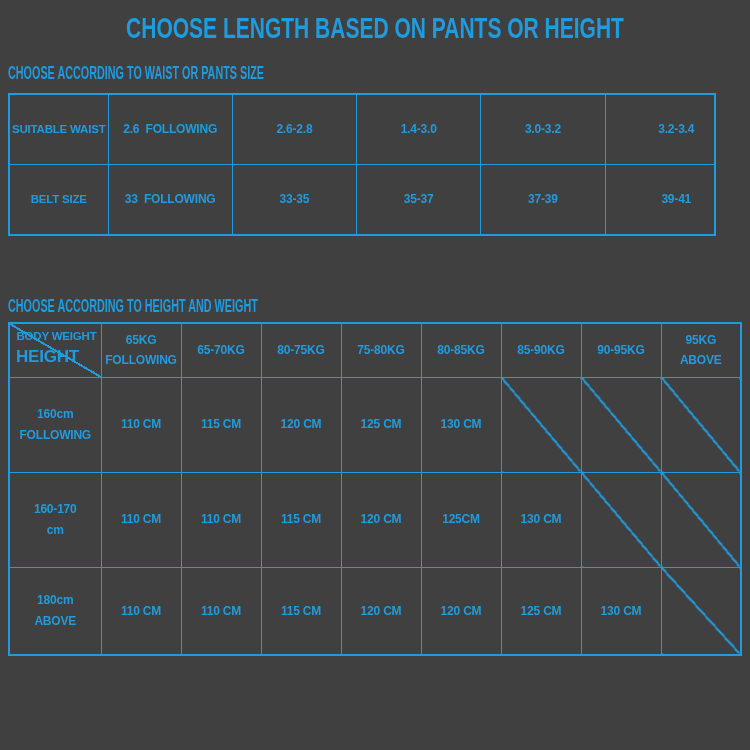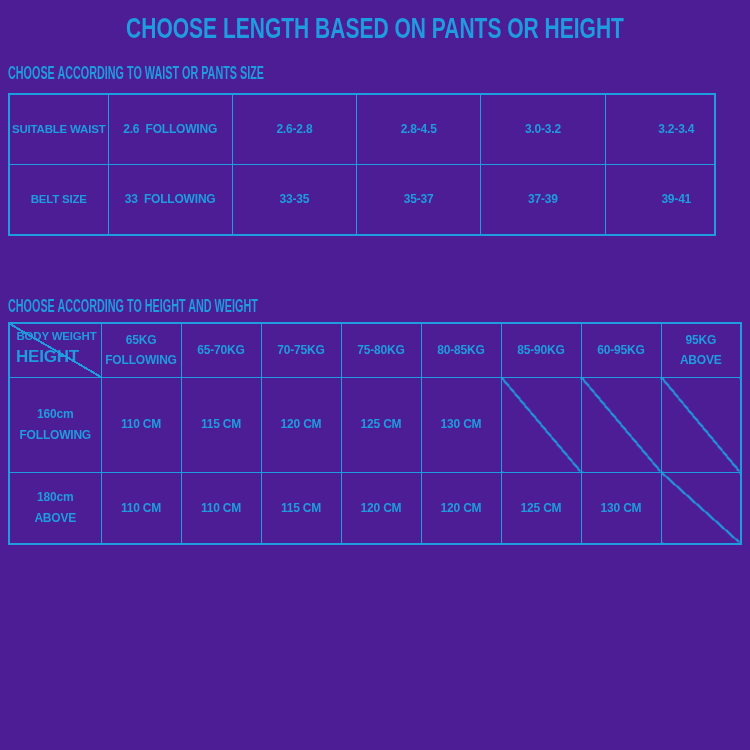--- a/index.html
+++ b/index.html
@@ -1,19 +1,19 @@
 <!DOCTYPE html>
 <html style="--blue: #1f9cdf;"><head>
 <meta charset="utf-8">
 <style>
   :root { --blue:#1f9cdf; }
   * { margin:0; padding:0; box-sizing:border-box; }
   html,body { width:750px; height:750px; background:#ffffff; overflow:hidden;
     font-family:"Liberation Sans", sans-serif; }
-  .canvas { position:relative; width:750px; height:750px; background:#4c1d95; }
+  .canvas { position:relative; width:750px; height:750px; background:#404040; }
 
   .title { position:absolute; top:11px; left:0; width:750px; text-align:center;
     font-size:30px; font-weight:bold; color:var(--blue); line-height:1.1;
     transform:scaleX(0.70); transform-origin:center; white-space:nowrap; }
 
   .sub { position:absolute; left:8px; font-size:18px; font-weight:bold; color:var(--blue);
     transform:scaleX(0.60); transform-origin:left center; white-space:nowrap; }
   .sub1 { top:63px; }
   .sub2 { top:296px; }
 
@@ -24,21 +24,21 @@
     line-height:1.7; white-space:pre-wrap; padding:2px; }
 
   .t1 { left:8px; top:93px; width:708px; height:143px; }
   .t1 td:first-child { width:99px; font-size:11.5px; }
   .t1 td:last-child { width:110px;padding-left:35px; }
 
   .t2 { left:8px; top:322px; width:734px; }
   .t2 td:first-child { width:92px; }
   .t2 tr.hdr { height:54px; }
   .t2 tr.dr  { height:95px; }
-  .t2 tr.dr:last-child { height:72px; }
+  .t2 tr.dr:last-child { height:88px; }
   .t2 tr.hdr td { font-size:12px; }
 
   
   .diag { background:linear-gradient(to bottom left,
       transparent calc(50% - 1px), var(--blue) calc(50% - 1px),
       var(--blue) calc(50% + 1px), transparent calc(50% + 1px)); }
 
   .corner { position:relative; padding:0; }
   .corner .c-top { position:absolute; top:6px; right:4px; font-size:11.5px; line-height:1.2; }
   .corner .c-bot { position:absolute; bottom:9px; left:6px; font-size:17px; line-height:1.2; }
@@ -49,21 +49,21 @@
 <div class="canvas">
   <div class="title">CHOOSE LENGTH BASED ON PANTS OR HEIGHT</div>
 
   <div class="sub sub1">CHOOSE ACCORDING TO WAIST OR PANTS SIZE</div>
   <table class="t1">
     <tbody id="waist-body">
         <tr>
           <td>SUITABLE WAIST</td>
           <td>2.6  FOLLOWING</td>
           <td>2.6-2.8</td>
-          <td>2.8-4.5</td>
+          <td>1.4-3.0</td>
           <td>3.0-3.2</td>
           <td>3.2-3.4</td>
         </tr>
         <tr>
           <td>BELT SIZE</td>
           <td>33  FOLLOWING</td>
           <td>33-35</td>
           <td>35-37</td>
           <td>37-39</td>
           <td>39-41</td>
@@ -72,37 +72,49 @@
   </table>
 
   <div class="sub sub2">CHOOSE ACCORDING TO HEIGHT AND WEIGHT</div>
   <table class="t2">
     <tbody id="height-body">
         <tr class="hdr">
           <td class="corner diag"><span class="c-top">BODY WEIGHT</span><span class="c-bot">HEIGHT</span></td>
           <td>65KG
 FOLLOWING</td>
           <td>65-70KG</td>
-          <td>70-75KG</td>
+          <td>80-75KG</td>
           <td>75-80KG</td>
           <td>80-85KG</td>
           <td>85-90KG</td>
-          <td>60-95KG</td>
+          <td>90-95KG</td>
           <td>95KG
 ABOVE</td>
         </tr>
         <tr class="dr">
           <td>160cm
 FOLLOWING</td>
           <td>110 CM</td>
           <td>115 CM</td>
           <td>120 CM</td>
           <td>125 CM</td>
           <td>130 CM</td>
           <td class="diag"></td>
+          <td class="diag"></td>
+          <td class="diag"></td>
+        </tr>
+        <tr class="dr">
+          <td>160-170
+cm</td>
+          <td>110 CM</td>
+          <td>110 CM</td>
+          <td>115 CM</td>
+          <td>120 CM</td>
+          <td>125CM</td>
+          <td>130 CM</td>
           <td class="diag"></td>
           <td class="diag"></td>
         </tr>
         <tr class="dr">
           <td>180cm
 ABOVE</td>
           <td>110 CM</td>
           <td>110 CM</td>
           <td>115 CM</td>
           <td>120 CM</td>

